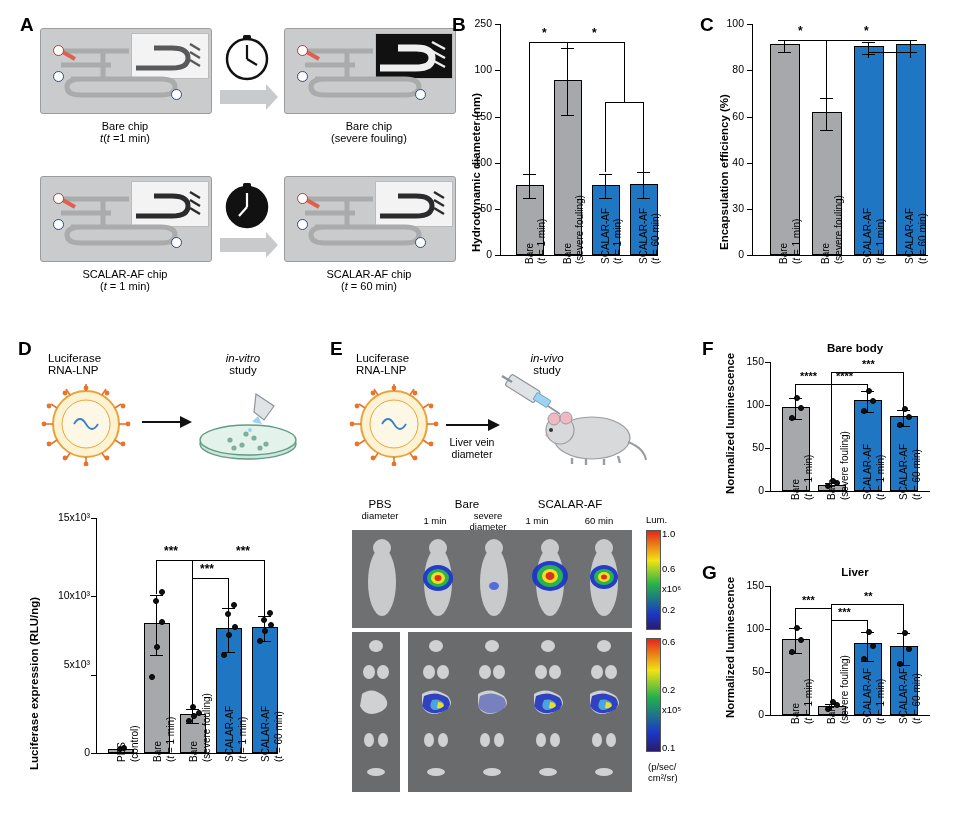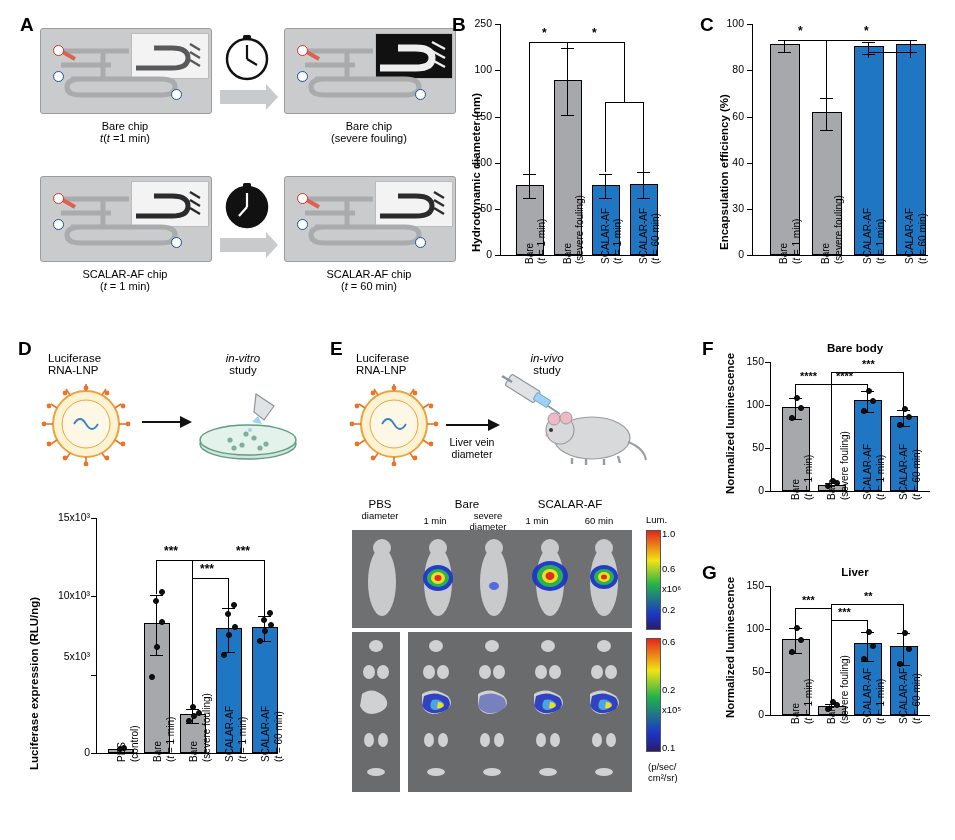--- a/index.html
+++ b/index.html
@@ -342,21 +342,21 @@
 
 <div class="axtitle" style="left:28px;top:770px;">Luciferase expression (RLU/ng)</div>
 <div class="abs" style="left:96px;top:518px;width:182px;height:236px;">
   <div class="axis-line" style="left:0;top:0;width:1px;height:236px;"></div>
   <div class="axis-line" style="left:0;top:235px;width:182px;height:1px;"></div>
   <div class="tick" style="left:-5px;top:0px;"></div>
     <div class="ticklbl" style="left:-50px;top:-7px;width:44px;">15x10³</div>
   <div class="tick" style="left:-5px;top:78px;"></div>
     <div class="ticklbl" style="left:-50px;top:71px;width:44px;">10x10³</div>
   <div class="tick" style="left:-5px;top:157px;"></div>
-    <div class="ticklbl" style="left:-50px;top:132px;width:44px;">5x10³</div>
+    <div class="ticklbl" style="left:-50px;top:140px;width:44px;">5x10³</div>
   <div class="tick" style="left:-5px;top:235px;"></div>
     <div class="ticklbl" style="left:-50px;top:228px;width:44px;">0</div>
 
   <div class="bar grey" style="left:12px;bottom:1px;width:24px;height:2px;"></div>
   <div class="dot" style="left:21px;bottom:2px;"></div>
     <div class="dot" style="left:25px;bottom:3px;"></div>
   <div class="bar grey" style="left:48px;bottom:1px;width:24px;height:128px;"></div>
   <div class="err" style="left:60px;bottom:98px;height:60px;"></div>
   <div class="errcap" style="left:54px;bottom:158px;width:13px;"></div>
   <div class="errcap" style="left:54px;bottom:98px;width:13px;"></div>

